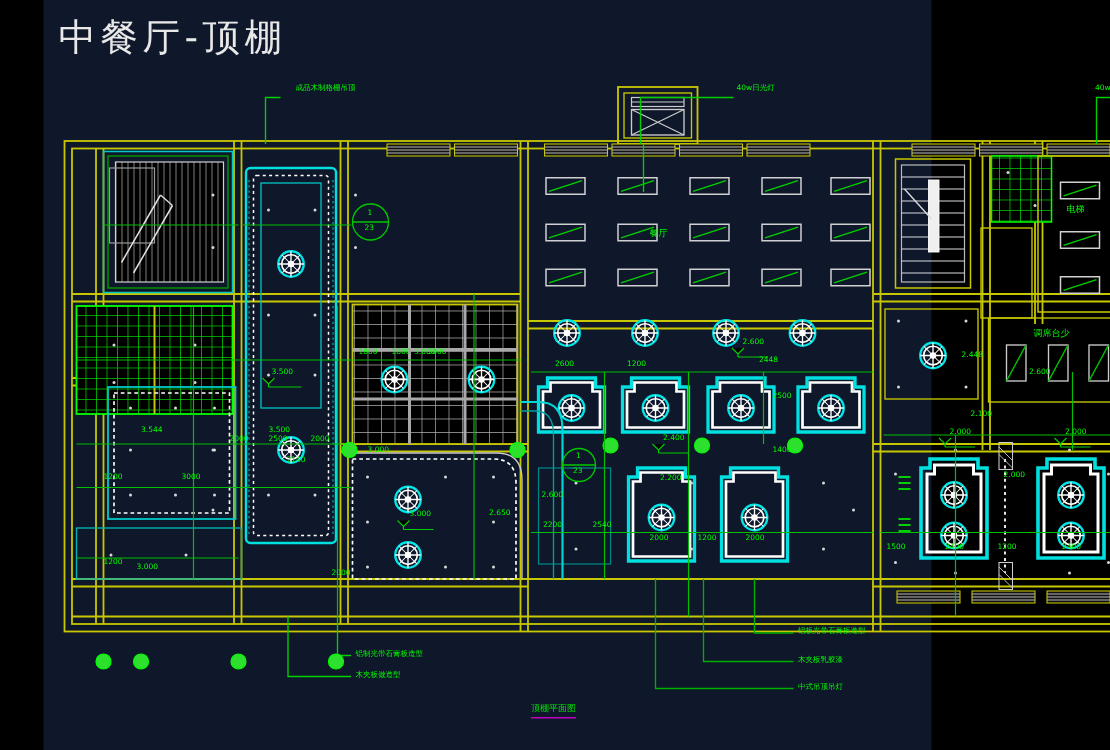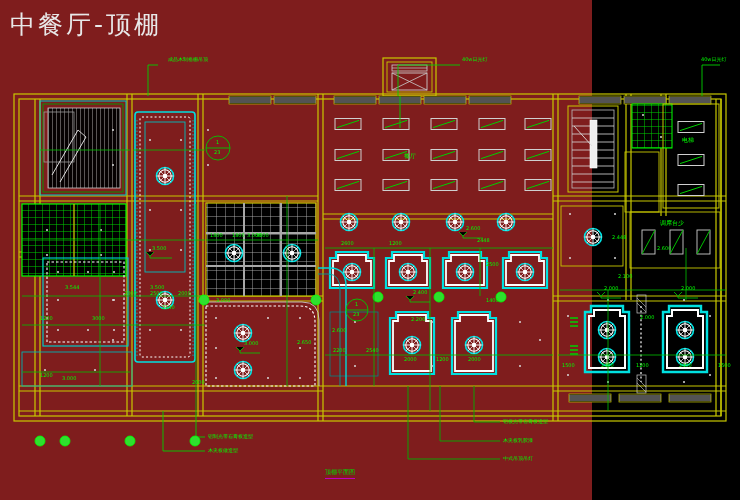--- a/index.html
+++ b/index.html
@@ -1,18 +1,18 @@
 <!DOCTYPE html>
 <html><head>
 <meta charset="utf-8">
 <style>
   html,body{margin:0;padding:0;background:#000;}
   body{width:740px;height:500px;overflow:hidden;
        font-family:"DejaVu Sans","Liberation Sans",sans-serif;}
-  #stage{position:relative;width:592px;height:500px;background:#7f1d1d;}
+  #stage{position:relative;width:592px;height:500px;background:#0f172a;margin-left:29px;}
   #stage svg{position:absolute;left:0;top:0;}
   .ttl{position:absolute;left:10px;top:8px;color:#e8e8e8;font-size:25px;
        letter-spacing:3px;font-family:"DejaVu Sans",sans-serif;white-space:nowrap;}
   .lbl{position:absolute;color:#00ff00;font-size:5px;white-space:nowrap;
        font-family:"DejaVu Sans",sans-serif;line-height:1;}
   .lbl.big{font-size:6px;}
   .plantitle{position:absolute;color:#00e000;font-size:6px;white-space:nowrap;
        left:325px;top:468px;border-bottom:1px solid #c000c0;padding-bottom:1px;}
 </style>
 </head>

